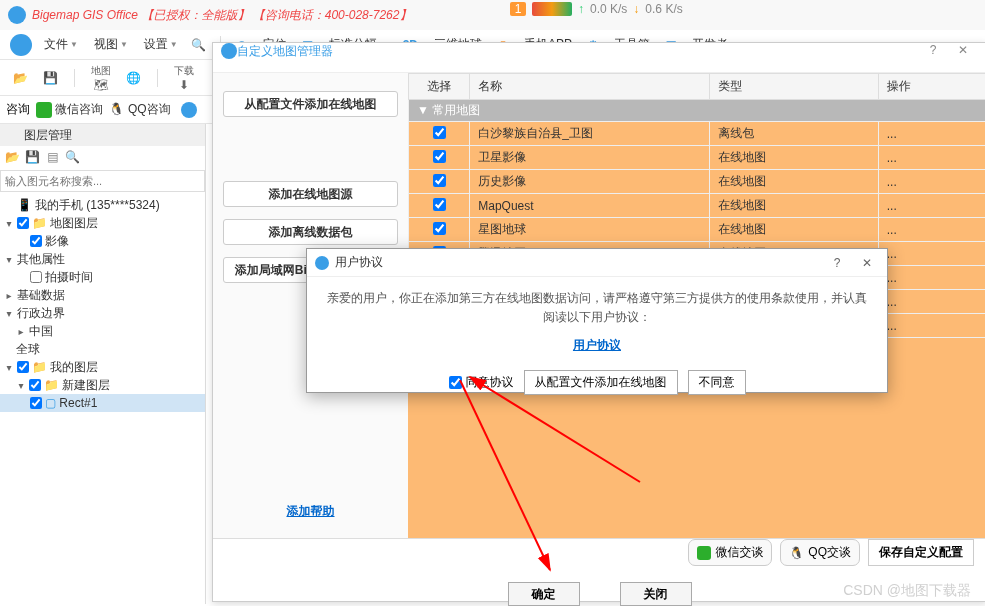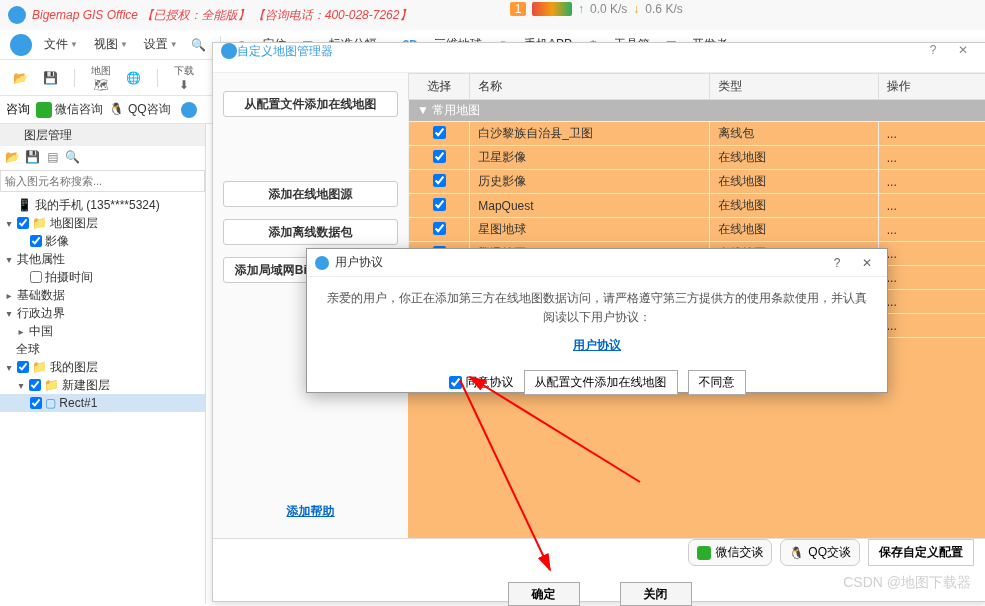--- a/index.html
+++ b/index.html
@@ -79,21 +79,21 @@
     .dialog-agree-title .ttl { color: #333; flex: 1; }
     .dialog-agree-title .win-btn { width: 24px; text-align: center; color: #666; cursor: pointer; }
     .agree-body { padding: 12px 16px; text-align: center; }
     .agree-text { color: #555; font-size: 12px; line-height: 1.6; }
     .agree-link { color: #0066cc; text-decoration: underline; font-weight: bold; margin: 10px 0; display: inline-block; cursor: pointer; }
     .agree-actions { display: flex; justify-content: center; align-items: center; gap: 10px; margin-top: 6px; }
     .agree-actions label { display: flex; align-items: center; gap: 4px; }
     .agree-btn { padding: 3px 10px; border: 1px solid #aaa; background: #fff; cursor: pointer; }
     
     .arrow { position: absolute; pointer-events: none; }
-    .watermark { position: absolute; right: 14px; bottom: 14px; color: #d0d0d0; font-size: 14px; }
+    .watermark { position: absolute; right: 14px; bottom: 6px; color: #d0d0d0; font-size: 14px; }
   </style>
 </head>
 <body>
 
 <div class="titlebar">
   <span class="logo"></span>
   <span class="title-text">Bigemap GIS Office 【已授权：全能版】 【咨询电话：400-028-7262】</span>
 </div>
 <div class="statusbar-top">
   <span class="status-pill status-orange">1</span>

